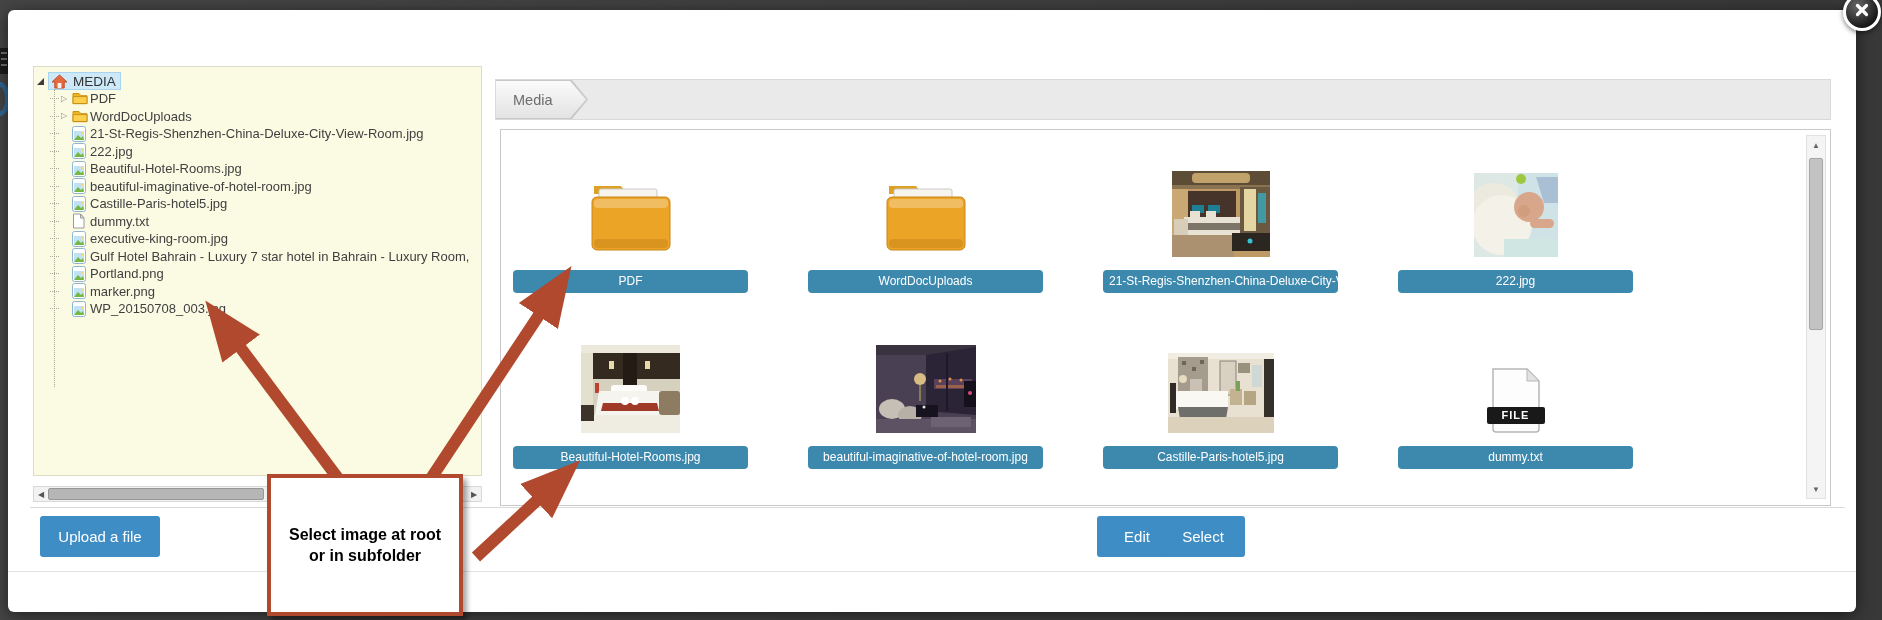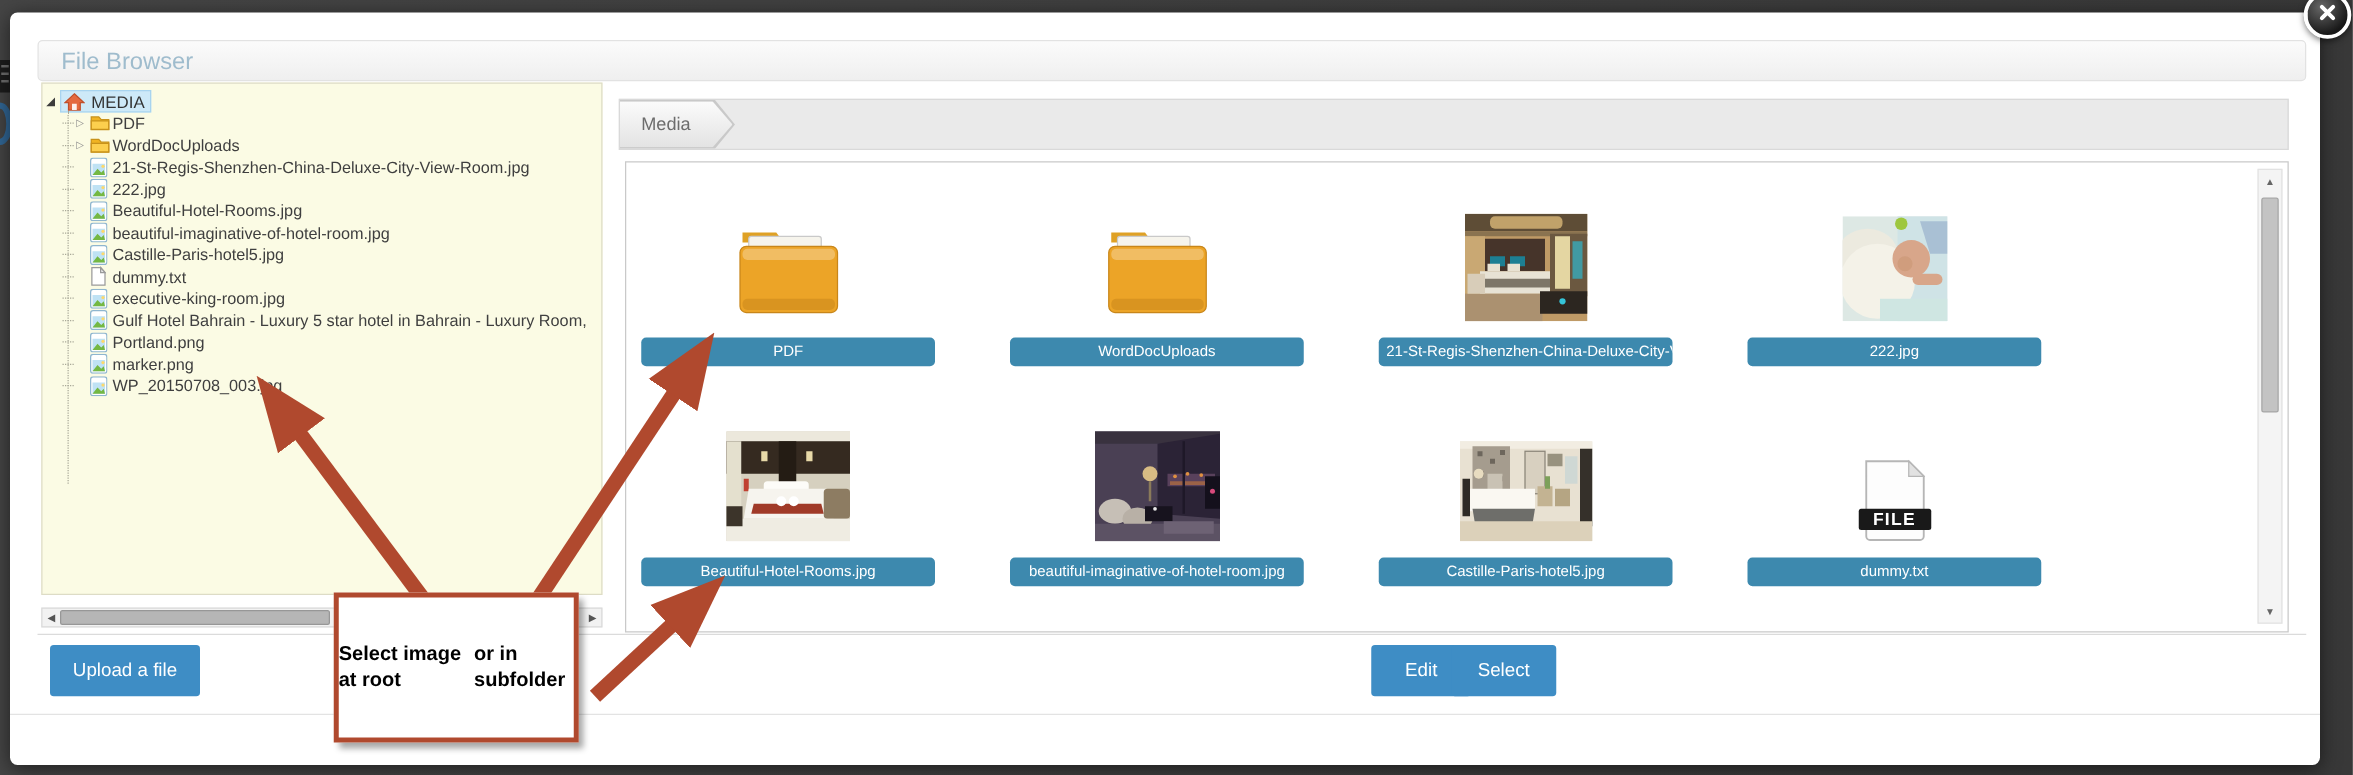--- a/index.html
+++ b/index.html
@@ -79,59 +79,56 @@
     display:flex; align-items:center; justify-content:center; }
   .vscroll .arr.u { top:2px; } .vscroll .arr.d { bottom:2px; }
   .vscroll .thumbbar { position:absolute; left:2px; top:22px; width:14px; height:172px;
     background:#c3c3c3; border:1px solid #a6a6a6; border-radius:2px; }
 
   
   .g-cell { position:absolute; width:235px; height:143px;
     display:flex; flex-direction:column; align-items:center; justify-content:flex-end; cursor:pointer; }
   .thumb { margin-bottom:13px; position:relative; display:flex; align-items:flex-end; justify-content:center; }
   .file-badge { position:absolute; left:-2px; right:-2px; top:40px; height:17px; background:#191919;
-    color:#fff; font-weight:bold; font-size:14px; letter-spacing:1px; text-align:center;
+    color:#fff; font-weight:bold; font-size:11px; letter-spacing:1px; text-align:center;
     line-height:17px; border-radius:2px; }
   .g-label { width:100%; height:23px; border-radius:4px; background:#3d89ae;
     display:flex; overflow:hidden; padding:0 6px; }
   .g-label span { margin:0 auto; white-space:nowrap; line-height:23px; color:#fff; font-size:12px; }
 
   
   .divider1 { position:absolute; left:30px; top:507px; width:1815px; height:1px; background:#dbdbdb; }
   .divider2 { position:absolute; left:8px; top:571px; width:1848px; height:1px; background:#e3e3e3; }
   .btn { position:absolute; height:41px; background:#3e8dc5; color:#fff; border:none; border-radius:3px;
     font-family:"Liberation Sans",sans-serif; font-size:15px; cursor:pointer; }
   .btn-upload { left:40px; top:516px; width:120px; }
   .btn-edit { left:1097px; top:516px; width:80px; }
   .btn-select { left:1161px; top:516px; width:84px; }
 
   
   .arrows { position:absolute; left:0; top:0; z-index:20; pointer-events:none; }
-  .callout { position:absolute; left:267px; top:474px; width:196px; height:120px; z-index:30;
+  .callout { position:absolute; left:267px; top:474px; width:196px; height:142px; z-index:30;
     background:#fff; border:4px solid #b0492e; box-shadow:4px 5px 5px rgba(0,0,0,.35);
-    display:flex; flex-direction:row; align-items:center; justify-content:center; }
+    display:flex; flex-direction:column; align-items:center; justify-content:center; }
   .callout div { font-size:16px; font-weight:bold; color:#000; line-height:21px; }
 </style>
 </head>
 <body>
 
 <div class="page">
 
   <div class="frag-menu">
       <i></i>
       <i></i>
       <i></i>
     </div>
   <div class="frag-logo"></div>
 
   <div class="modal"></div>
 
-  <div class="titlebar">
-    <span>File Browser</span>
-  </div>
 
   <div class="tree-panel">
     <div class="t-root">
       <span class="tri-root"></span>
       <span class="sel">
         <span class="t-icon">
           <svg width="17" height="15" viewBox="0 0 17 15">
               <path d="M8.5 1 L16 8 H13.2 V14 H3.8 V8 H1 z" fill="#e4693f" stroke="#c0502c" stroke-width="1"></path>
               <rect x="6.6" y="9" width="3.8" height="5" fill="#ffffff" opacity=".9"></rect>
             </svg>
@@ -255,21 +252,21 @@
   <li class="t-row">
     <span class="t-collapser" style="visibility: hidden;">▷</span>
     <span class="t-icon">
             <svg width="14" height="16" viewBox="0 0 14 16">
               <rect x="0.5" y="0.5" width="13" height="15" rx="2" fill="#ffffff" stroke="#8fb6cf"></rect>
               <rect x="2" y="5" width="10" height="9" fill="#bfe2f4"></rect>
               <path d="M2 14 l4 -5 3 3 2 -2 1 4 z" fill="#74b843"></path>
               <circle cx="10.4" cy="7" r="1.3" fill="#fdd96a"></circle>
             </svg>
           </span>
-    <span class="t-label">Gulf Hotel Bahrain - Luxury 5 star hotel in Bahrain - Luxury Room,</span>
+    <span class="t-label">Gulf Hotel Bahrain - Luxury 7 star hotel in Bahrain - Luxury Room,</span>
   </li>
 
   <li class="t-row">
     <span class="t-collapser" style="visibility: hidden;">▷</span>
     <span class="t-icon">
             <svg width="14" height="16" viewBox="0 0 14 16">
               <rect x="0.5" y="0.5" width="13" height="15" rx="2" fill="#ffffff" stroke="#8fb6cf"></rect>
               <rect x="2" y="5" width="10" height="9" fill="#bfe2f4"></rect>
               <path d="M2 14 l4 -5 3 3 2 -2 1 4 z" fill="#74b843"></path>
               <circle cx="10.4" cy="7" r="1.3" fill="#fdd96a"></circle>

